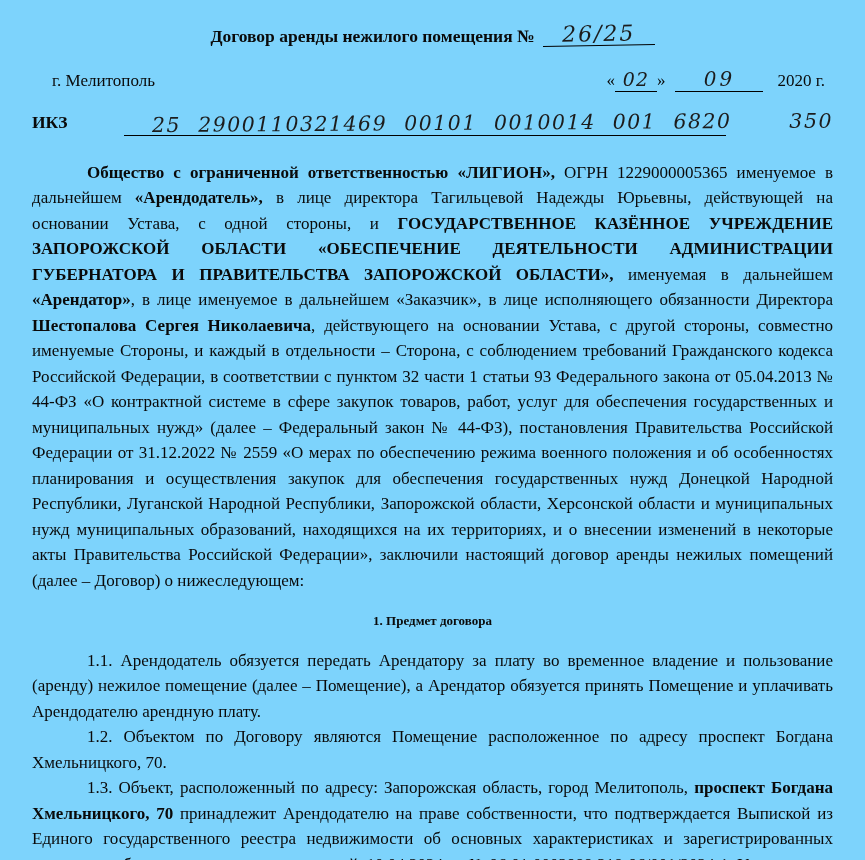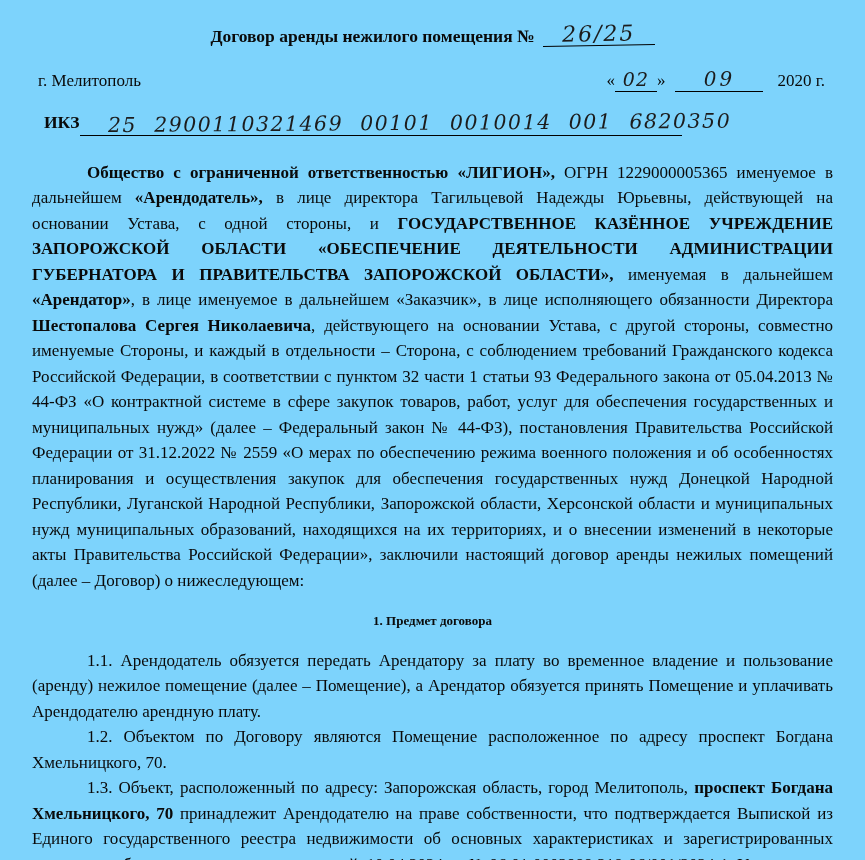--- a/index.html
+++ b/index.html
@@ -45,34 +45,34 @@
     transform-origin: left bottom;
   }
   .title-num .hw { font-size: 22px; letter-spacing: 2px; }
   
   .meta-row {
     display: flex;
     justify-content: space-between;
     align-items: baseline;
     margin-top: 18px;
   }
-  .city { margin-left: 6px; text-align: center; }
+  .city { margin-left: 20px; text-align: center; }
   .date-block { white-space: nowrap; margin-right: 8px; }
   .ul-day { width: 42px; }
   .ul-day .hw { font-size: 19px; letter-spacing: 1px; }
   .ul-month { width: 88px; margin: 0 6px 0 10px; }
   .ul-month .hw { font-size: 20px; letter-spacing: 3px; }
   .year { margin-left: 8px; }
   
   .ikz-row {
     margin-top: 16px;
-    margin-left: 12px;
     display: flex;
     align-items: flex-end;
     white-space: nowrap;
+    justify-content: space-between;
   }
   .ikz-label { font-weight: bold; font-size: 17.5px; }
   .ikz-line {
     display: inline-block;
     border-bottom: 1.7px solid #000;
     width: 574px;
     text-align: left;
     padding-left: 28px;
     line-height: 21px;
   }

